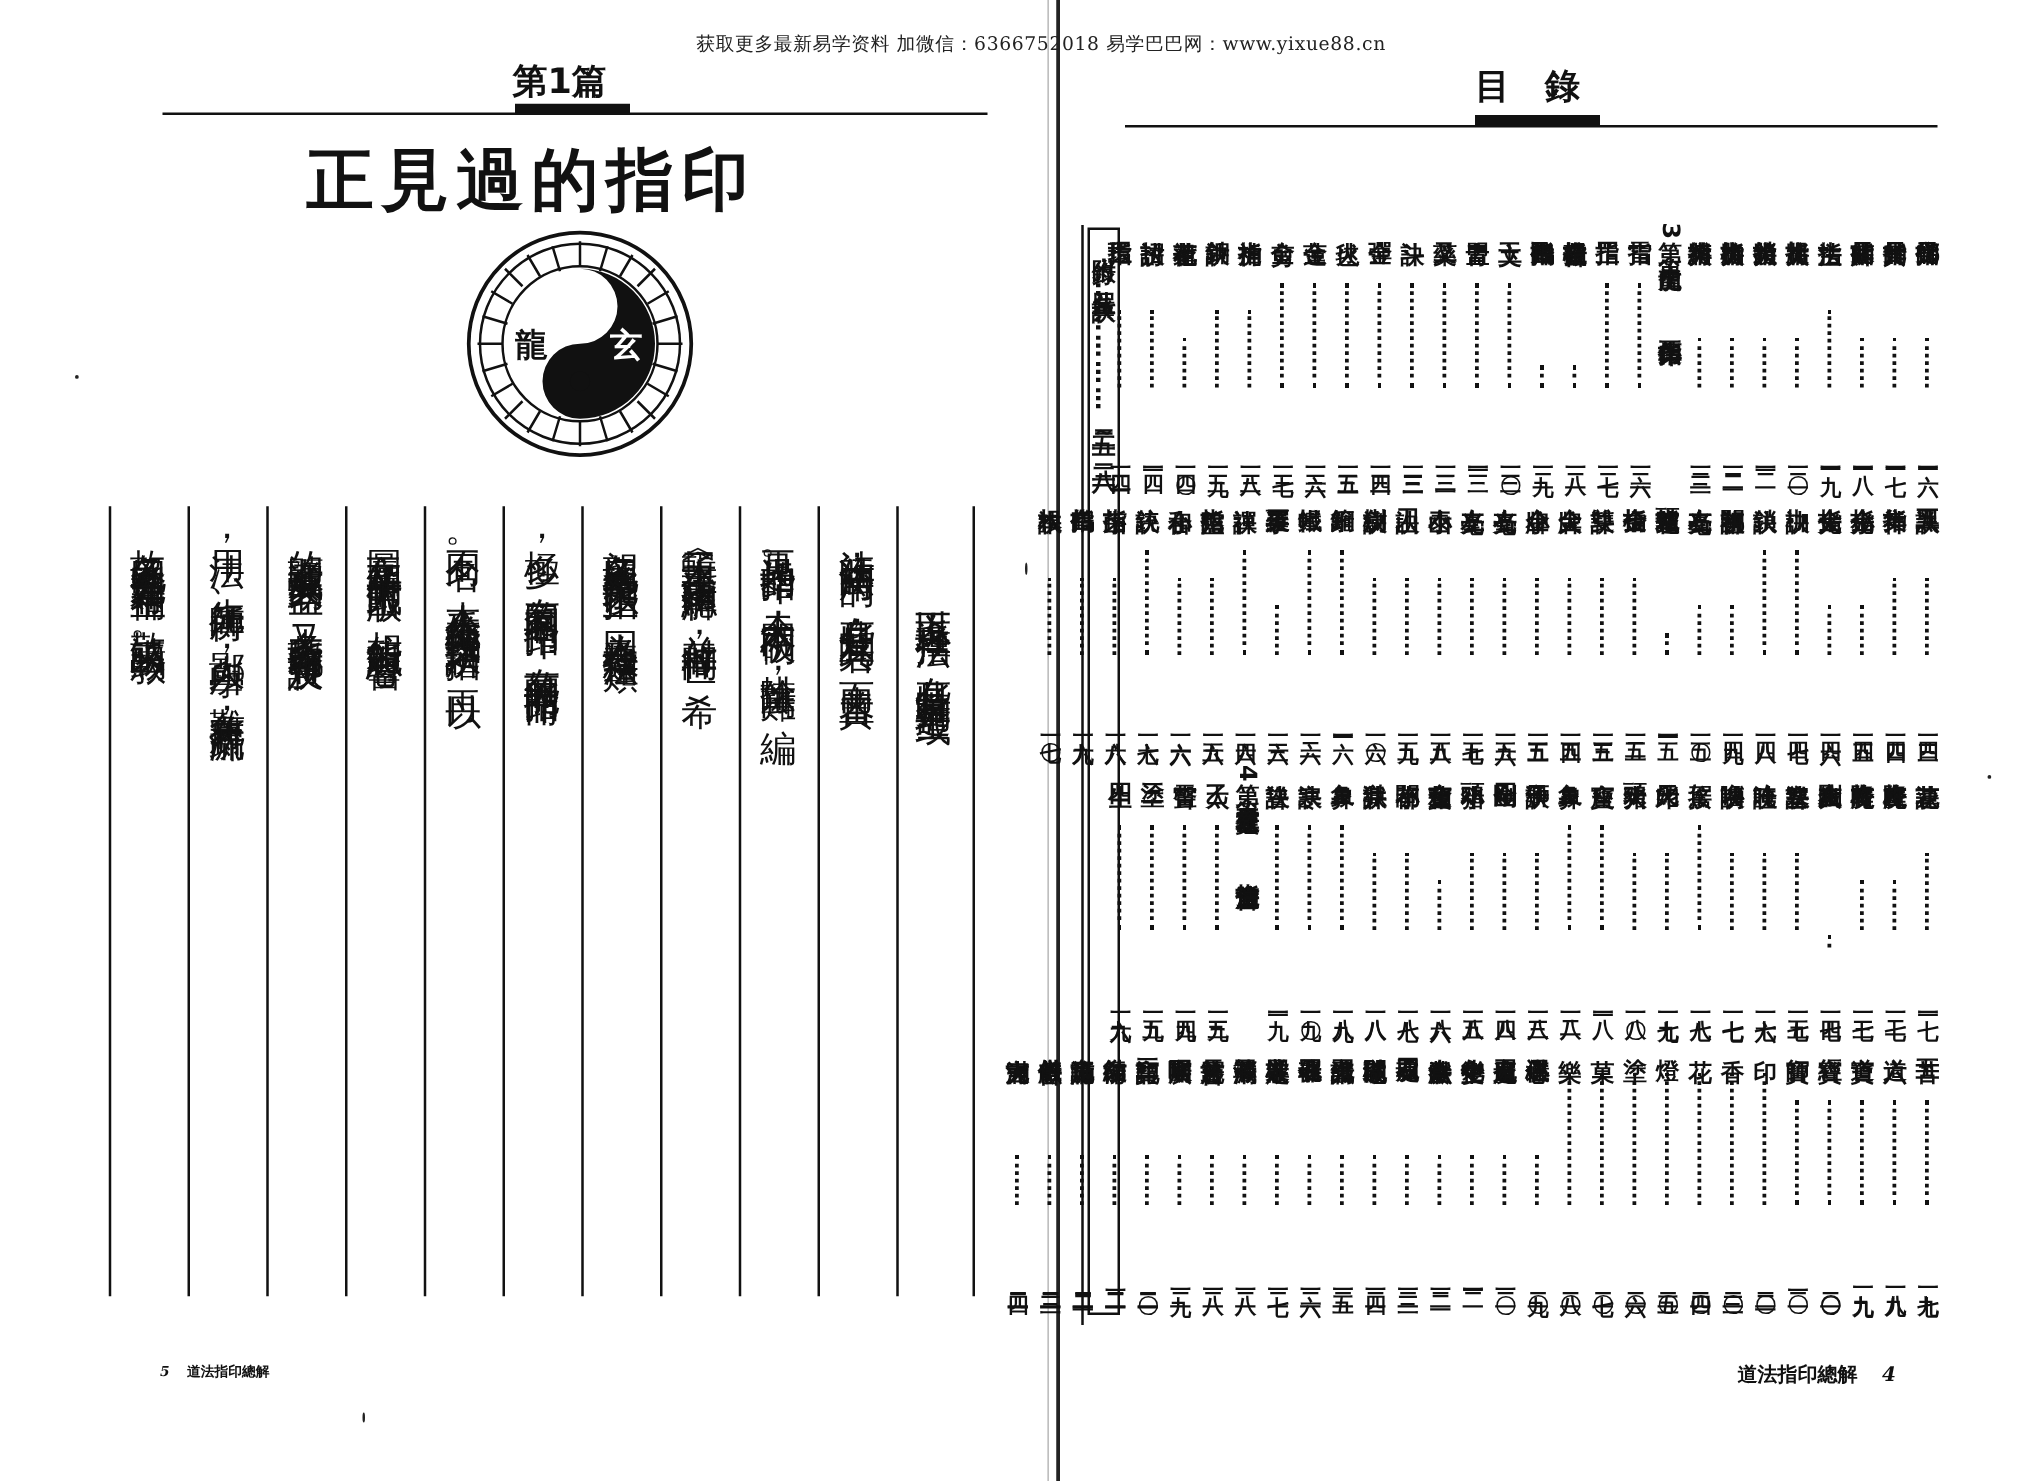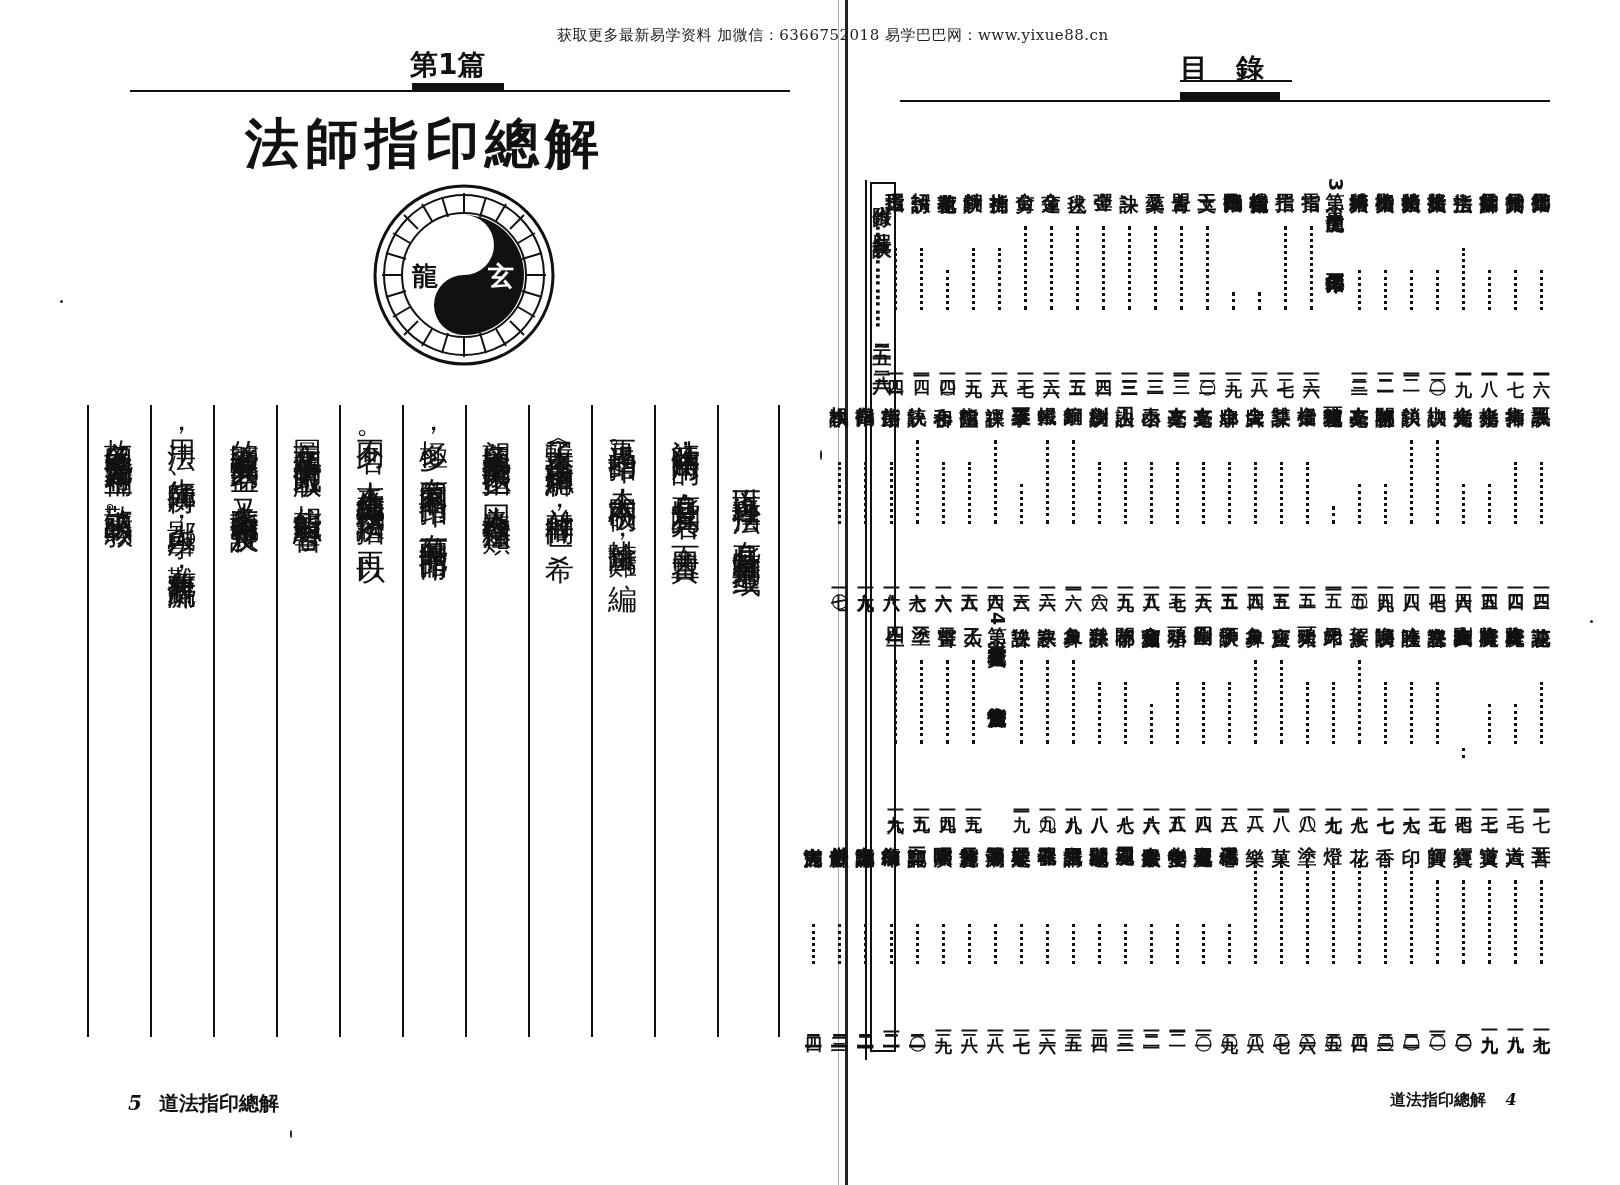--- a/index.html
+++ b/index.html
@@ -10,24 +10,24 @@
   .spine2{position:absolute;left:838px;top:0;width:1px;height:1185px;background:#aaa;}
   
   .chap-label{position:absolute;top:46px;left:410px;font-size:28px;font-weight:bold;font-family:"DejaVu Sans",sans-serif;}
   .chap-rule{position:absolute;top:90px;left:130px;width:660px;height:2px;background:#111;}
   .chap-underbar{position:absolute;top:83px;left:412px;width:92px;height:9px;background:#111;}
   .page-title{position:absolute;top:108px;left:245px;font-size:54px;font-weight:bold;letter-spacing:6px;font-family:"DejaVu Sans",sans-serif;}
   .emblem{position:absolute;left:372px;top:183px;width:184px;height:184px;}
   .body-cols{position:absolute;top:405px;left:130px;width:650px;height:632px;display:flex;flex-direction:row-reverse;}
   .body-col{width:63px;height:100%;border-left:2px solid #111;box-sizing:border-box;writing-mode:vertical-rl;font-size:29px;line-height:63px;letter-spacing:3px;padding-top:12px;text-align:start;}
   .body-col.first{border-right:2px solid #111;}
-  .footer-left{position:absolute;top:1090px;left:128px;font-size:20px;font-weight:bold;}
+  .footer-left{position:absolute;top:1090px;left:128px;font-size:11px;font-weight:bold;}
   .footer-left .num{font-style:italic;margin-right:10px;}
   
-  .toc-label{position:absolute;top:50px;left:1180px;font-size:28px;font-weight:bold;letter-spacing:28px;font-family:"DejaVu Sans",sans-serif;text-decoration:underline;}
+  .toc-label{position:absolute;top:50px;left:1180px;font-size:28px;font-weight:bold;letter-spacing:28px;font-family:"DejaVu Sans",sans-serif;}
   .toc-rule{position:absolute;top:100px;left:900px;width:650px;height:2px;background:#111;}
   .toc-underbar{position:absolute;top:92px;left:1180px;width:100px;height:9px;background:#111;}
   .toc-frame-left{position:absolute;left:865px;top:180px;width:2px;height:880px;background:#111;}
   .appendix{position:absolute;left:870px;top:182px;width:26px;height:870px;border:2px solid #111;box-sizing:border-box;
             writing-mode:vertical-rl;font-size:19px;font-weight:bold;line-height:22px;letter-spacing:2px;padding-top:8px;font-family:"DejaVu Sans",sans-serif;}
   .toc-band{position:absolute;left:900px;width:655px;display:flex;flex-direction:row-reverse;}
   .toc-entry{width:26px;writing-mode:vertical-rl;font-size:19px;line-height:26px;height:100%;position:relative;font-family:"DejaVu Sans",sans-serif;font-weight:bold;}
   .toc-entry .t{display:block;}
   .toc-entry .dots{position:absolute;left:11px;width:3px;border-left:3px dotted #111;}
   .toc-entry .pg{position:absolute;bottom:0;left:0;width:26px;font-size:17px;letter-spacing:1px;}
@@ -43,21 +43,21 @@
 
 <div class="spine2"></div>
 <div class="spine"></div>
 
 <div class="watermark">获取更多最新易学资料 加微信：6366752018 易学巴巴网：www.yixue88.cn</div>
 
 <section>
   <div class="chap-label">第1篇</div>
   <div class="chap-underbar"></div>
   <div class="chap-rule"></div>
-  <h1 class="page-title" style="margin:0">法師指印總解</h1>
+  <h1 class="page-title" style="margin:0">正見過的指印</h1>
 
   <div class="emblem">
     <svg width="184" height="184" viewBox="0 0 184 184">
       <circle cx="92" cy="92" r="89" fill="none" stroke="#111" stroke-width="3"></circle>
       <circle cx="92" cy="92" r="80" fill="none" stroke="#111" stroke-width="2"></circle>
       <circle cx="92" cy="92" r="62" fill="none" stroke="#111" stroke-width="2"></circle>
       <g stroke="#111" stroke-width="2" fill="none">
         <path d="M92 10 L92 30 M50 21 L60 38 M134 21 L124 38 M21 50 L38 60 M163 50 L146 60 M10 92 L30 92 M174 92 L154 92 M21 134 L38 124 M163 134 L146 124 M50 163 L60 146 M134 163 L124 146 M92 174 L92 154"></path>
         <path d="M70 14 L76 34 M114 14 L108 34 M32 32 L46 46 M152 32 L138 46 M14 70 L34 76 M170 70 L150 76 M14 114 L34 108 M170 114 L150 108 M32 152 L46 138 M152 152 L138 138 M70 170 L76 150 M114 170 L108 150"></path>
       </g>

